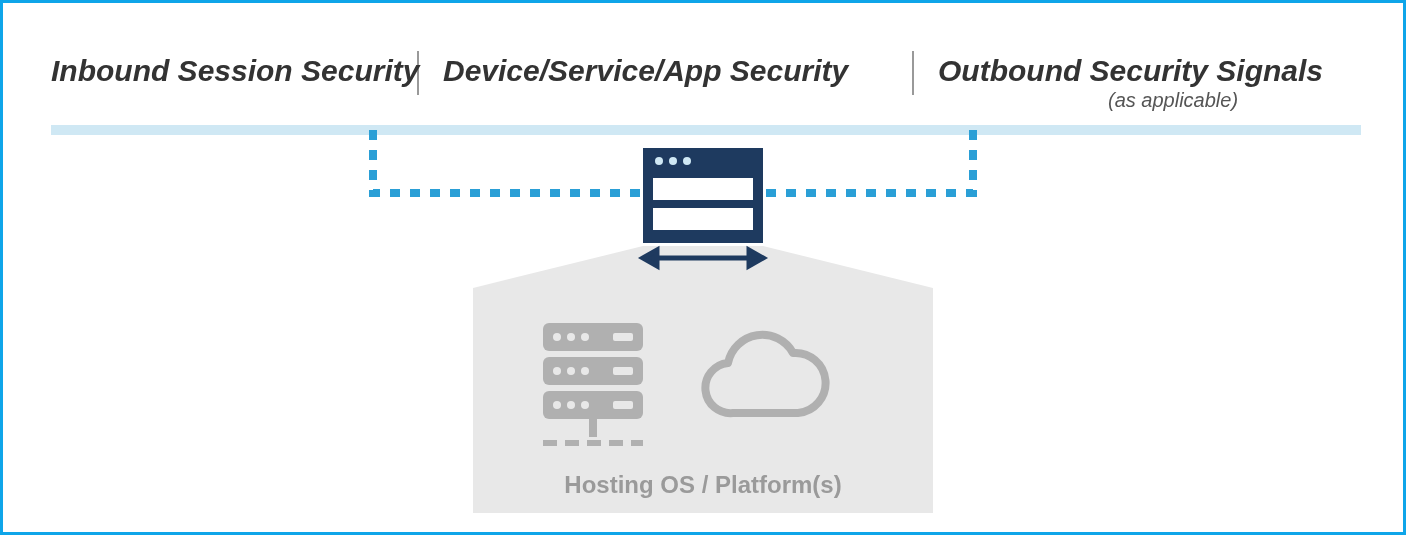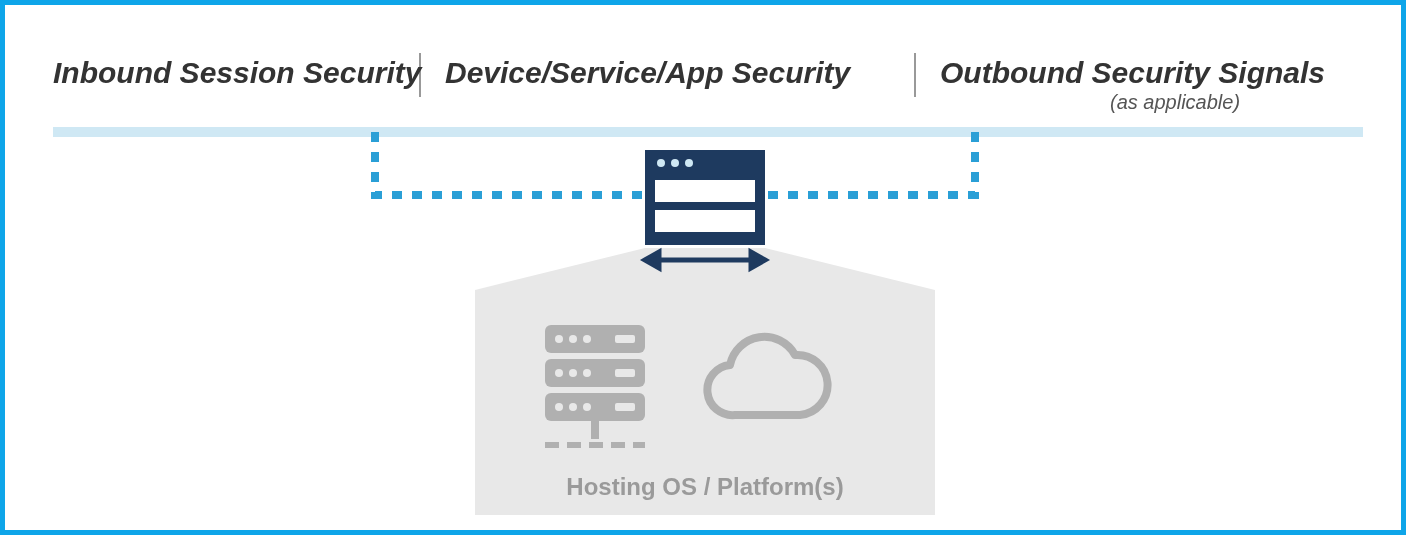--- a/index.html
+++ b/index.html
@@ -4,21 +4,21 @@
 <style>
   html,body{margin:0;padding:0;}
   body{
     font-family:"Segoe UI", Arial, sans-serif;
     background:#fff;
   }
   .frame{
     box-sizing:border-box;
     width:1406px;
     height:535px;
-    border:5px solid #0ea5e9;
+    border:3px solid #0ea5e9;
     position:relative;
     overflow:hidden;
   }
   svg{display:block;}
   .hdr{
     font-size:30px;
     font-style:italic;
     font-weight:600;
     fill:#333;
   }

